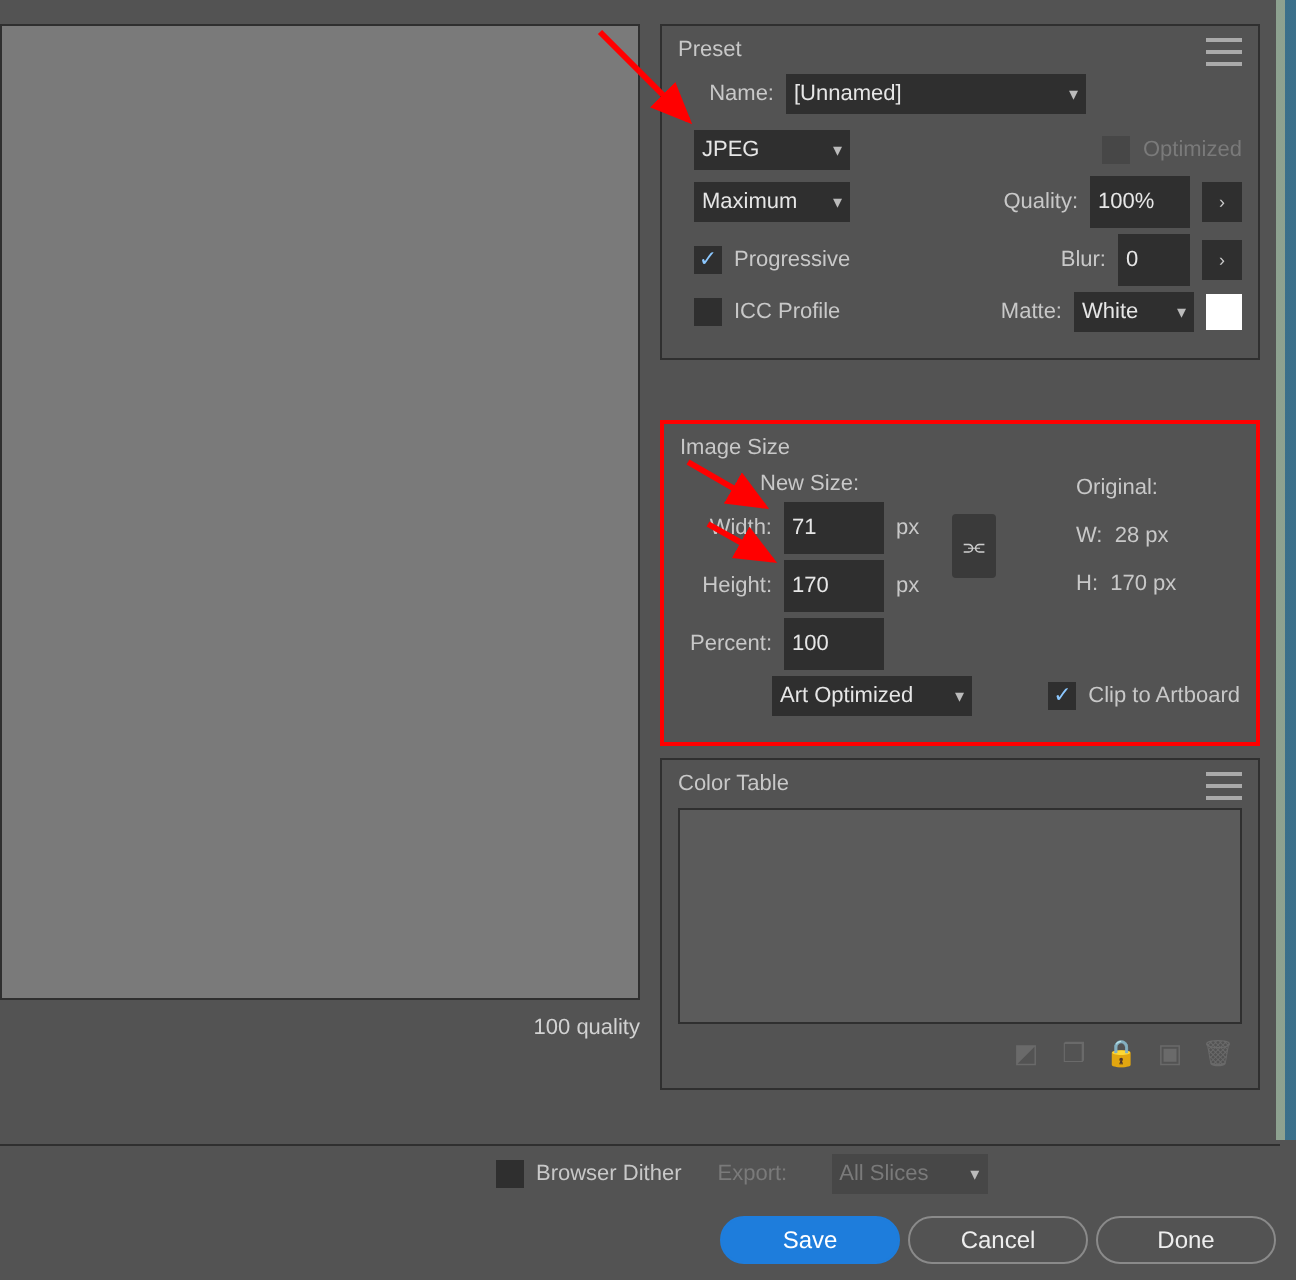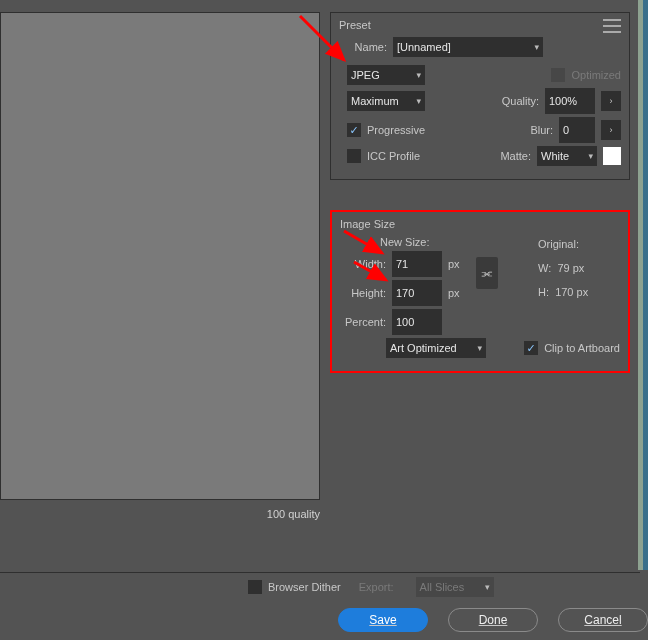--- a/index.html
+++ b/index.html
@@ -126,22 +126,22 @@
     position: absolute;
     left: 0; bottom: 40px;
     width: 640px; height: 28px;
     background: #535353;
     border-top: 1px solid #2f2f2f;
     display: flex; align-items: center;
   }
   .browser-dither { margin-left: 248px; display: flex; align-items: center; gap: 6px; }
   .export-seg { margin-left: 18px; display: flex; align-items: center; gap: 22px; color: #7a7a7a; }
   .btn-row {
-    position: absolute; bottom: 8px; right: 0;
-    display: flex; gap: 20px; text-decoration: underline;
+    position: absolute; bottom: 8px; right: 10px;
+    display: flex; gap: 4px;
   }
   .btn {
     width: 90px; height: 24px;
     border-radius: 12px;
     border: 1px solid #8a8a8a;
     background: transparent;
     color: #eee;
     font-size: 12px;
     display: inline-flex; align-items: center; justify-content: center;
     cursor: pointer;
@@ -226,21 +226,21 @@
       </div>
       <span class="swatch"></span>
     </div>
   </div>
 
   <div class="section img-size" style="margin-top:30px;">
     <span class="section-title">Image Size</span>
 
     <div class="original-col">
       <div>Original:</div>
-      <div><span>W:</span>&nbsp;&nbsp;<span>79 px</span></div>
+      <div><span>W:</span>&nbsp;&nbsp;<span>28 px</span></div>
       <div><span>H:</span>&nbsp;&nbsp;<span>170 px</span></div>
     </div>
 
     <div style="margin-left:40px;">
       <span>New Size:</span>
     </div>
 
     <div style="position:relative;">
       <div class="row" style="margin-left:4px;">
         <span class="lbl" style="width:42px;">Width:</span>
@@ -264,40 +264,56 @@
       <div class="dd" style="width:100px;">
         <span>Art Optimized</span>
           <span class="chev">▾</span>
       </div>
       <div style="flex:1"></div>
       <span class="checkbox checked"></span>
       <span>Clip to Artboard</span>
     </div>
   </div>
 
+  <div class="section">
+    <span class="section-title">Color Table</span>
+    <span class="menu-icon">
+        <span></span>
+        <span></span>
+        <span></span>
+      </span>
+    <div class="color-table-body"></div>
+    <div class="ct-toolbar">
+      <span class="ticon">◩</span>
+      <span class="ticon">❒</span>
+      <span class="ticon">🔒</span>
+      <span class="ticon">▣</span>
+      <span class="ticon">🗑</span>
+    </div>
+  </div>
 </div>
 
 <div class="bottom-bar">
   <div class="browser-dither">
     <span class="checkbox"></span>
     <span>Browser Dither</span>
   </div>
   <div class="export-seg">
     <span class="disabled">Export:</span>
     <div class="dd med disabled" style="background:#474747;color:#7a7a7a;">
       <span>All Slices</span>
         <span class="chev">▾</span>
     </div>
   </div>
 </div>
 
 <div class="btn-row">
   <div class="btn primary">Save</div>
+  <div class="btn">Cancel</div>
   <div class="btn">Done</div>
-  <div class="btn">Cancel</div>
 </div>
 
 <div class="right-strip"></div>
 
 <div class="arrow" style="left:300px; top:16px;">
   <svg width="60" height="60">
     <defs>
         <marker id="ah1" markerWidth="8" markerHeight="8" refX="6" refY="3" orient="auto">
           <path d="M0,0 L7,3 L0,6 Z" fill="#ff0000"></path>
         </marker>

